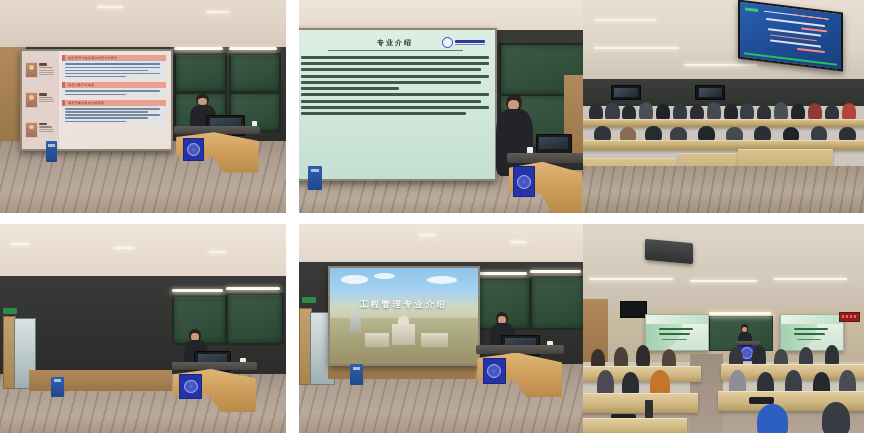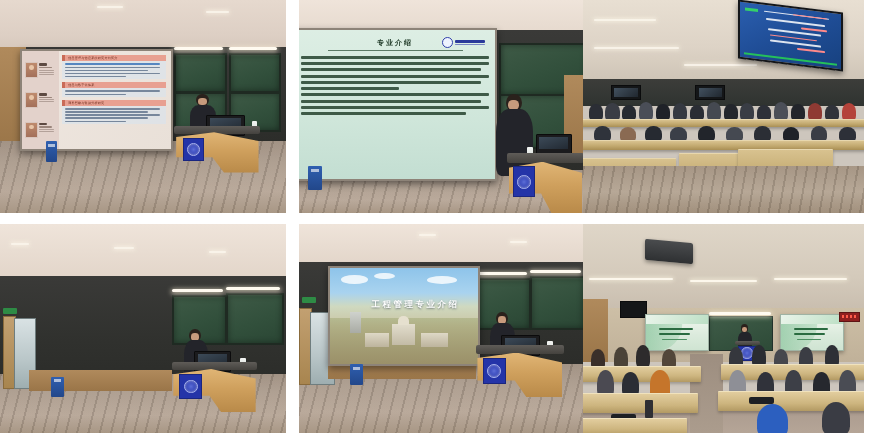--- a/index.html
+++ b/index.html
@@ -141,21 +141,21 @@
   .sl3 .gate{position:absolute;left:18%;top:58%;width:62%;height:26%;
         background:linear-gradient(180deg,#cfc6b6 0%,#b4a897 100%);border-radius:2px 2px 0 0;}
   .sl3 .gate:after{content:"";position:absolute;left:8%;top:22%;width:84%;height:3px;
         background:#8a7b64;opacity:.7;}
 
   
   .sl4{background:linear-gradient(180deg,#8ec4ea 0%,#a9d3ef 26%,#cfd9c0 40%,#c9c2a0 62%,#b7ab86 100%);}
   .sl4 .cloud{position:absolute;background:rgba(255,255,255,.8);border-radius:50%;filter:blur(.6px);}
   .sl4 .title{position:absolute;left:0;top:32%;width:100%;text-align:center;
         font-size:8.5px;font-weight:bold;color:#fdfdfd;letter-spacing:2.5px;
-        font-family:"DejaVu Sans",sans-serif;text-shadow:0 1px 2px rgba(30,40,60,.55);margin-left:12px;}
+        font-family:"DejaVu Sans",sans-serif;text-shadow:0 1px 2px rgba(30,40,60,.55);}
   .sl4 .skyline{position:absolute;left:0;bottom:0;width:100%;height:48%;
         background:linear-gradient(180deg,rgba(163,170,120,.55) 0%,rgba(150,140,100,.85) 100%);}
   .sl4 .bldgA{position:absolute;left:14%;top:46%;width:7%;height:22%;
         background:linear-gradient(180deg,#cfd2cd 0%,#a9aba4 100%);}
   .sl4 .domeBase{position:absolute;left:42%;top:58%;width:16%;height:22%;
         background:linear-gradient(180deg,#e2ddcd 0%,#c3bba6 100%);}
   .sl4 .dome{position:absolute;left:46.5%;top:50%;width:7%;height:10%;
         background:#e6e0cf;border-radius:50% 50% 0 0;}
   .sl4 .wing{position:absolute;top:68%;height:14%;
         background:linear-gradient(180deg,#ded8c6 0%,#bdb49d 100%);}

